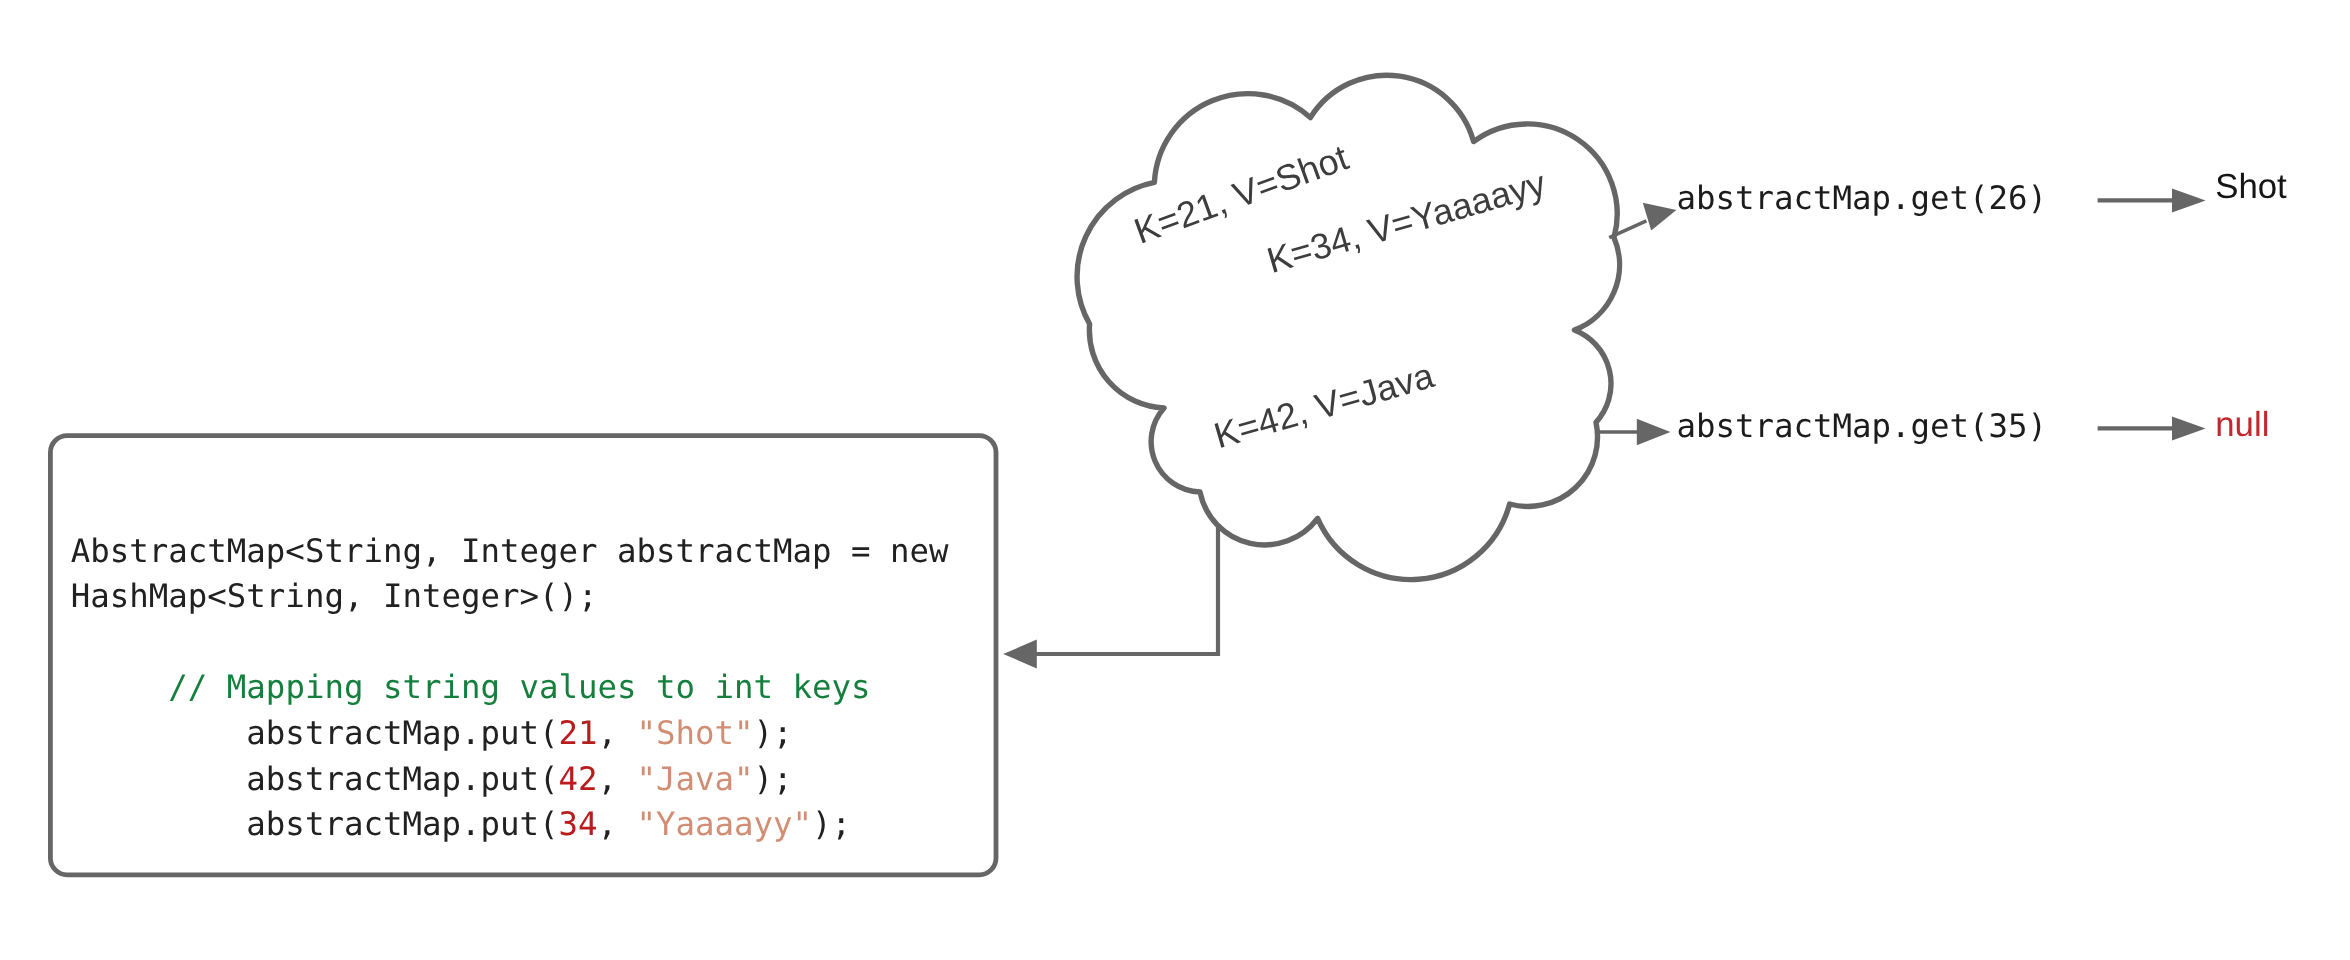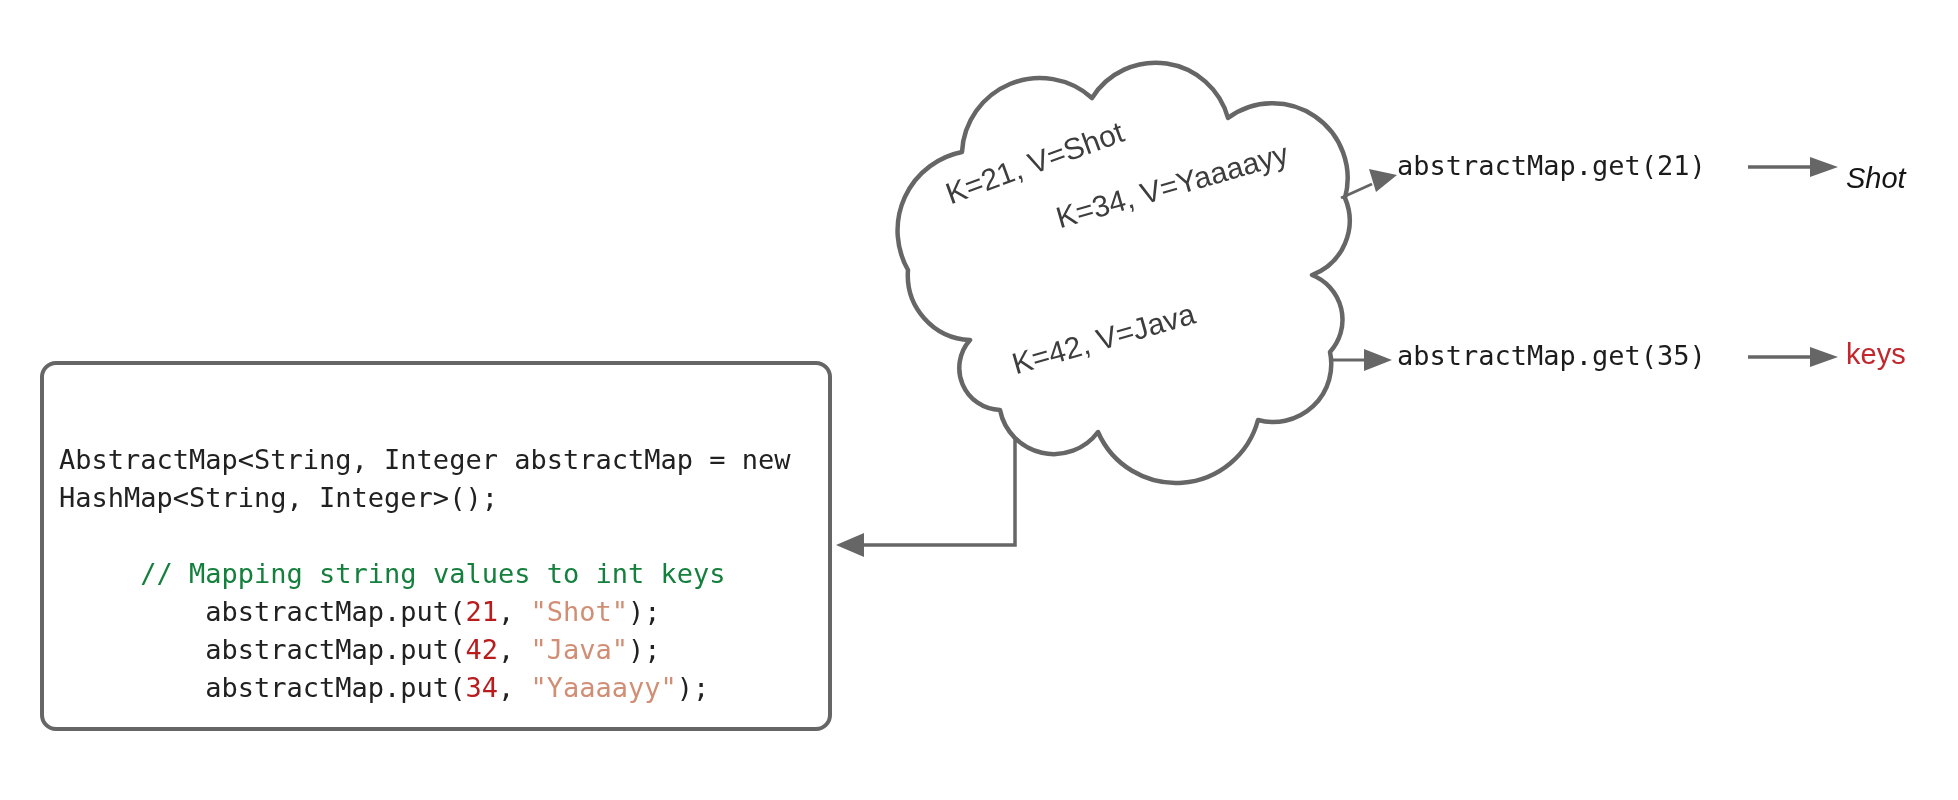--- a/index.html
+++ b/index.html
@@ -61,21 +61,21 @@
     color: #1c1c1c;
     white-space: nowrap;
   }
   .call-expr.r1 { left: 1397px; top: 150px; }
   .call-expr.r2 { left: 1397px; top: 340px; }
   .call-result {
     position: absolute;
     font-size: 29px;
     white-space: nowrap;
   }
-  .call-result.r1 { left: 1846px; top: 162px; color: #151515; font-style: italic; }
+  .call-result.r1 { left: 1846px; top: 140px; color: #151515; }
   .call-result.r2 { left: 1846px; top: 338px; color: #c2272d; }
 </style>
 </head>
 <body>
 
 <div id="canvas">
 
   <svg id="shapes" viewBox="0 0 1958 800">
 
     <path d="M 1015 425 L 1015 545 L 860 545" fill="none" stroke="#666666" stroke-width="3.5"></path>
@@ -107,18 +107,18 @@
     <polygon points="1838,357 1810,347 1810,367" fill="#666666"></polygon>
   </svg>
 
   <div class="code-box"></div>
   <pre class="code-block"><div><span class="tok-plain">AbstractMap&lt;String, Integer abstractMap = new</span></div><div><span class="tok-plain">HashMap&lt;String, Integer&gt;();</span></div><div>&nbsp;</div><div><span class="tok-plain">     </span><span class="tok-comment">// Mapping string values to int keys</span></div><div><span class="tok-plain">         abstractMap.put(</span><span class="tok-number">21</span><span class="tok-plain">, </span><span class="tok-string">"Shot"</span><span class="tok-plain">);</span></div><div><span class="tok-plain">         abstractMap.put(</span><span class="tok-number">42</span><span class="tok-plain">, </span><span class="tok-string">"Java"</span><span class="tok-plain">);</span></div><div><span class="tok-plain">         abstractMap.put(</span><span class="tok-number">34</span><span class="tok-plain">, </span><span class="tok-string">"Yaaaayy"</span><span class="tok-plain">);</span></div></pre>
 
   <div class="cloud-label l1">K=21, V=Shot</div>
   <div class="cloud-label l2">K=34, V=Yaaaayy</div>
   <div class="cloud-label l3">K=42, V=Java</div>
 
-  <div class="call-expr r1">abstractMap.get(21)</div>
+  <div class="call-expr r1">abstractMap.get(26)</div>
   <div class="call-result r1">Shot</div>
   <div class="call-expr r2">abstractMap.get(35)</div>
-  <div class="call-result r2">keys</div>
+  <div class="call-result r2">null</div>
 
 </div>
 
 </body></html>

